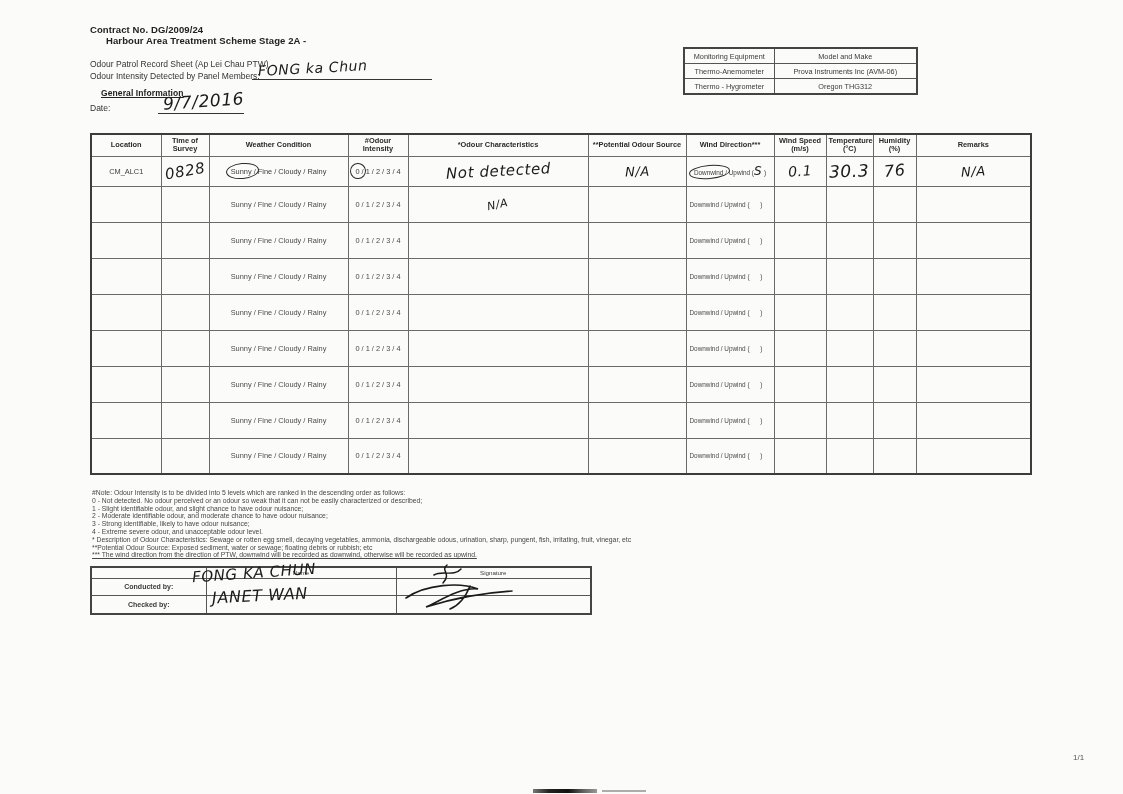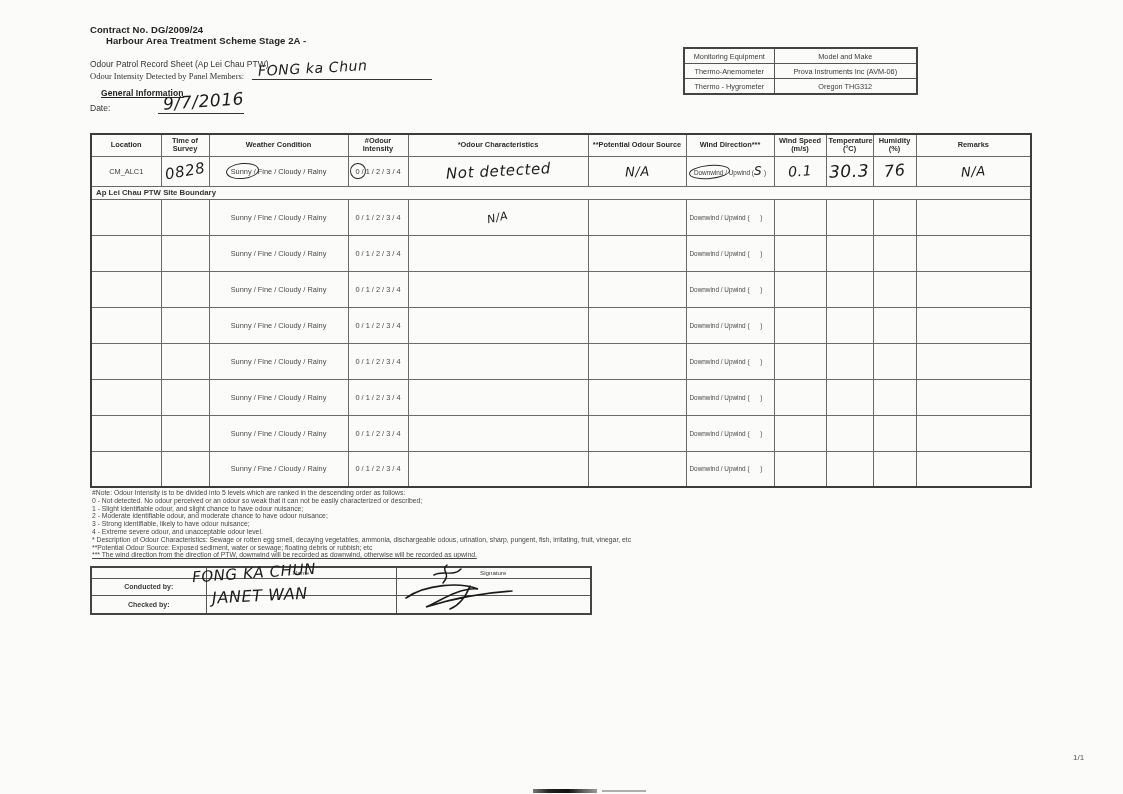--- a/index.html
+++ b/index.html
@@ -55,21 +55,21 @@
   svg.sig{overflow:visible;}
 </style>
 </head>
 <body>
 
 <div id="paper">
 
   <div class="abs h-bold" style="left:90px;top:24px;">Contract No. DG/2009/24</div>
   <div class="abs h-bold" style="left:90px;top:35px;padding-left:16px;">Harbour Area Treatment Scheme Stage 2A -</div>
   <div class="abs h-small" style="left:90px;top:59px;">Odour Patrol Record Sheet (Ap Lei Chau PTW)</div>
-  <div class="abs h-small" style="left:90px;top:71px;font-family:Liberation Serif, serif;">Odour Intensity Detected by Panel Members:</div>
+  <div class="abs h-small" style="left:90px;top:71px;">Odour Intensity Detected by Panel Members:</div>
   <div class="field-line" style="left:252px;top:79px;width:180px;"></div>
   <div class="abs hw" style="left:258px;top:61px;font-size:14px;transform:rotate(-3deg);">FONG ka Chun</div>
 
   <div class="abs h-bold u" style="left:90px;top:88px;font-size:8.5px;margin-left:11px;">General Information</div>
   <div class="abs h-small" style="left:90px;top:103px;">Date:</div>
   <div class="field-line" style="left:158px;top:113px;width:86px;"></div>
   <div class="abs hw" style="left:163px;top:93px;font-size:17px;transform:rotate(-4deg);">9/7/2016</div>
 
   <table id="equip">
     <colgroup>
@@ -128,23 +128,20 @@
         <td><span class="circ">Sunny</span><span>&nbsp;/ Fine / Cloudy / Rainy</span></td>
         <td><span class="circ">0</span><span>&nbsp;/ 1 / 2 / 3 / 4</span></td>
         <td><span class="hw" style="font-size:15px;display:inline-block;transform:rotate(-3deg);">Not detected</span></td>
         <td><span class="hw" style="font-size:13px;display:inline-block;transform:rotate(-2deg);">N/A</span></td>
         <td style="font-size:6.4px;"><span class="circ">Downwind</span><span>&nbsp;/ Upwind (</span><span class="hw" style="font-size:12px;">S</span><span>&nbsp;)</span></td>
         <td><span class="hw" style="font-size:14px;display:inline-block;transform:rotate(-4deg);">0.1</span></td>
         <td><span class="hw" style="font-size:17px;display:inline-block;transform:rotate(-2deg);">30.3</span></td>
         <td><span class="hw" style="font-size:16px;display:inline-block;transform:rotate(-5deg);">76</span></td>
         <td><span class="hw" style="font-size:13px;display:inline-block;transform:rotate(-3deg);">N/A</span></td>
       </tr>
-      <tr class="section">
-        <td colspan="11">Ap Lei Chau PTW Site Boundary</td>
-      </tr>
       <tr class="blank">
         <td></td>
           <td></td>
         <td>Sunny / Fine / Cloudy / Rainy</td>
         <td>0 / 1 / 2 / 3 / 4</td>
         <td><span class="hw" style="font-size:11px;display:inline-block;transform:rotate(-12deg);">N/A</span></td>
         <td></td>
         <td style="font-size:6.4px;text-align:left;padding-left:3px;">Downwind / Upwind (&nbsp;&nbsp;&nbsp;&nbsp;&nbsp;&nbsp;)</td>
         <td></td>
           <td></td>

